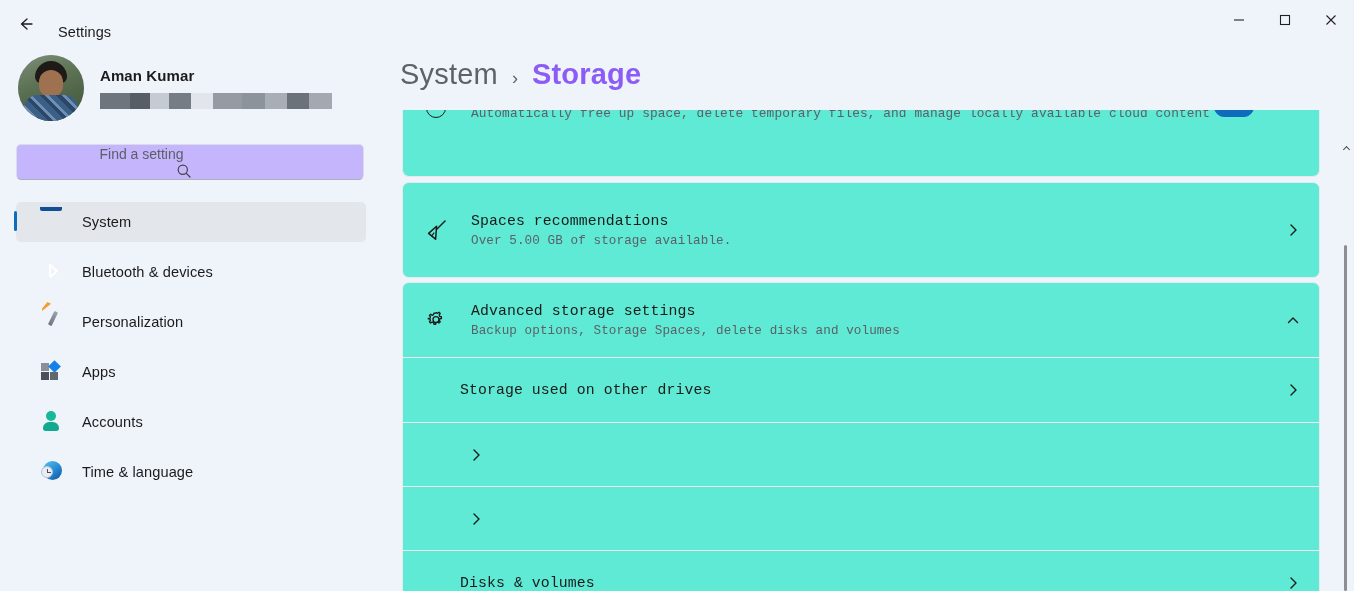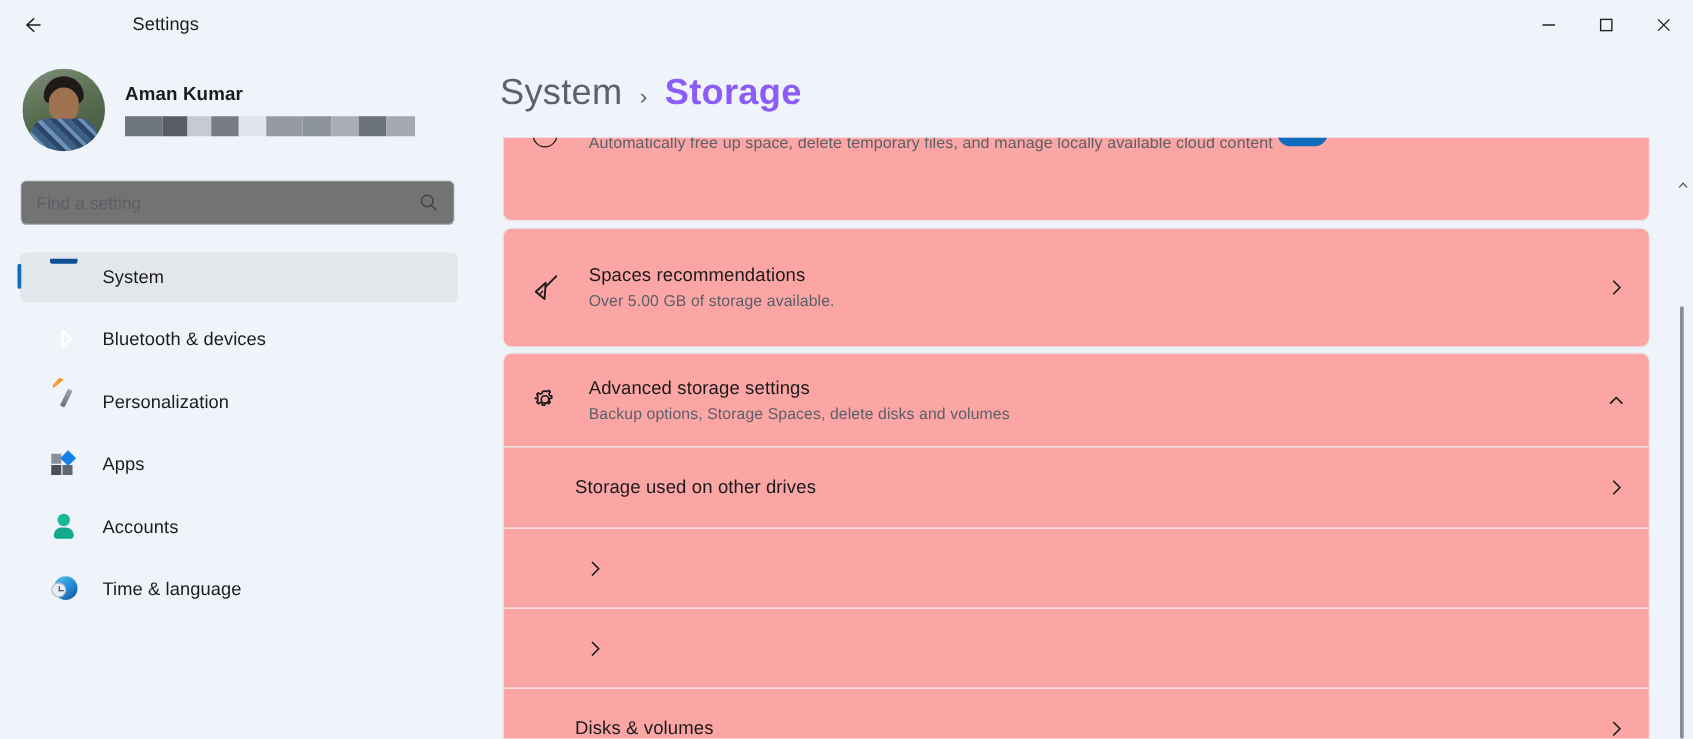--- a/index.html
+++ b/index.html
@@ -8,21 +8,21 @@
     overflow: hidden;
     font-family: "Liberation Sans", sans-serif;
     background: #eff3fa;
     color: #1b1b1b;
   }
   #app { position: relative; width: 1354px; height: 591px; background: #eff3fa; }
 
   
   .titlebar {
     position: absolute; top: 0; left: 0; width: 1354px; height: 40px;
-    background: #eff3fa; display: flex; align-items: center; gap: 48px;
+    background: #eff3fa; display: flex; align-items: flex-end;
   }
   .back-btn {
     width: 32px; height: 32px; margin-left: 10px;
     display: flex; align-items: center; justify-content: center;
     border-radius: 5px; cursor: pointer;
   }
   .app-title {
     margin-left: 16px; font-size: 14.5px; color: #1b1b1b; letter-spacing: .1px;
   }
   .wincontrols {
@@ -50,23 +50,23 @@
   .avatar .face { position:absolute; left:21px; top:15px; width:24px; height:27px; border-radius:12px 12px 11px 11px; background:#9e7251; }
   .avatar .shirt { position:absolute; left:6px; bottom:0; width:54px; height:26px; border-radius:14px 14px 0 0;
       background: repeating-linear-gradient(45deg,#3b5f85 0 5px,#2b4667 5px 9px,#6d8fb5 9px 12px); }
   .acct-text { margin-left: 16px; }
   .acct-name { font-size: 15px; font-weight: bold; color: #1b1b1b; letter-spacing: .1px; }
   .redacted { margin-top: 9px; display: flex; height: 16px; }
   .redacted i { display: block; height: 16px; }
 
   .searchwrap { padding: 18px 18px 0 16px; }
   .searchbox {
-    position: relative; height: 36px; background: #737373;
+    position: relative; height: 36px; background: #c4b5fd;
     border: 1px solid #d8dde6; border-bottom-color: #a9b0ba;
-    border-radius: 5px; display: flex; align-items: center;
+    border-radius: 5px; display: flex; align-items: center; flex-direction: column;
   }
   .searchbox input {
     flex: 1; border: 0; outline: 0; background: transparent;
     font-family: "Liberation Sans", sans-serif; font-size: 14px;
     color: #1b1b1b; padding: 0 12px;
   }
   .searchbox input::placeholder { color: #5c5f66; }
   .search-ico { padding-right: 12px; display: flex; align-items: center; color: #444; }
 
   .navlist { margin-top: 22px; padding: 0 16px 0 16px; }
@@ -113,22 +113,22 @@
   .main { position: absolute; left: 382px; top: 40px; width: 972px; height: 551px; overflow: hidden; }
   .breadcrumb { padding: 18px 0 0 18px; display: flex; align-items: baseline; }
   .crumb-parent { font-size: 29px; color: #5e6268; letter-spacing: .2px; cursor: pointer; }
   .crumb-sep { font-size: 18px; color: #5e6268; margin: 0 14px; }
   .crumb-current { font-size: 29px; font-weight: bold; color: #8b5cf6; letter-spacing: .2px; }
 
   .scroll-area { position: absolute; left: 0; top: 70px; width: 972px; height: 481px; overflow: hidden; }
   .content { padding: 0 34px 0 20px; }
 
   .card {
-    background: #fca5a5; border: 1px solid #e6e9ee; border-radius: 7px;
-    margin-bottom: 4px; overflow: hidden;
+    background: #5eead4; border: 1px solid #e6e9ee; border-radius: 7px;
+    margin-bottom: 4px; overflow: hidden; font-family: Liberation Mono, monospace;
   }
   .card.clipped-top { border-top: 0; border-radius: 0 0 7px 7px; margin-bottom: 5px; }
 
   .row {
     display: flex; align-items: center; min-height: 64px; padding: 0 18px 0 20px; cursor: pointer;
     position: relative;
   }
   .row .rowicon { width: 26px; flex: 0 0 26px; margin-right: 22px; display: flex; align-items: center; justify-content: center; color: #1b1b1b; }
   .row .rowtext { flex: 1; min-width: 0; }
   .row .rowtitle { font-size: 14.8px; color: #1b1b1b; letter-spacing: .1px; }

